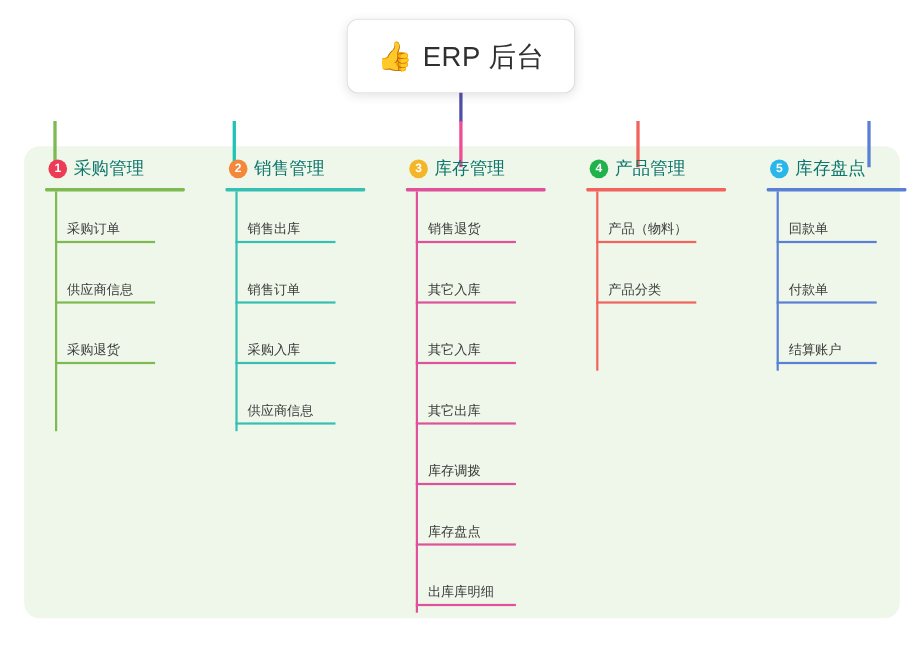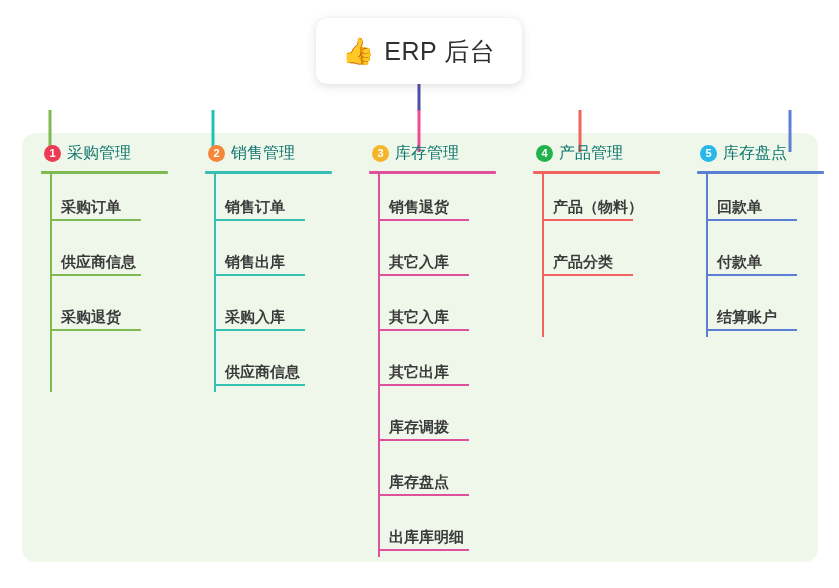--- a/index.html
+++ b/index.html
@@ -117,24 +117,23 @@
     margin-top: 0;
   }
   .leaf {
     position: relative;
     height: 55px;
   }
   .leaf-label {
     position: absolute;
     left: 33px;
     bottom: 12px;
-    font-size: 15px;
+    font-size: 12px;
     color: #3b3b3b;
     white-space: nowrap;
-    font-weight: bold;
   }
   .leaf-rule {
     position: absolute;
     left: 22px;
     bottom: 8px;
     height: 2px;
     width: 91px;
   }
 </style>
 </head>
@@ -197,28 +196,28 @@
     </div>
     <div class="column" style="left: 192px;">
       <div class="col-head">
         <span class="badge" style="background: rgb(245, 135, 58);">2</span>
         <span class="col-title">销售管理</span>
       </div>
       <div class="head-rule" style="background: rgb(55, 191, 180);"></div>
       <div class="trunk" style="background: rgb(55, 191, 180); height: 218px;"></div>
       <div class="leaves">
         <div class="leaf">
+          <span class="leaf-label">销售出库</span>
+          <div class="leaf-rule" style="background: rgb(55, 191, 180);"></div>
+        </div>
+        <div class="leaf">
           <span class="leaf-label">销售订单</span>
           <div class="leaf-rule" style="background: rgb(55, 191, 180);"></div>
         </div>
         <div class="leaf">
-          <span class="leaf-label">销售出库</span>
-          <div class="leaf-rule" style="background: rgb(55, 191, 180);"></div>
-        </div>
-        <div class="leaf">
           <span class="leaf-label">采购入库</span>
           <div class="leaf-rule" style="background: rgb(55, 191, 180);"></div>
         </div>
         <div class="leaf">
           <span class="leaf-label">供应商信息</span>
           <div class="leaf-rule" style="background: rgb(55, 191, 180);"></div>
         </div>
       </div>
     </div>
     <div class="column" style="left: 356px;">

